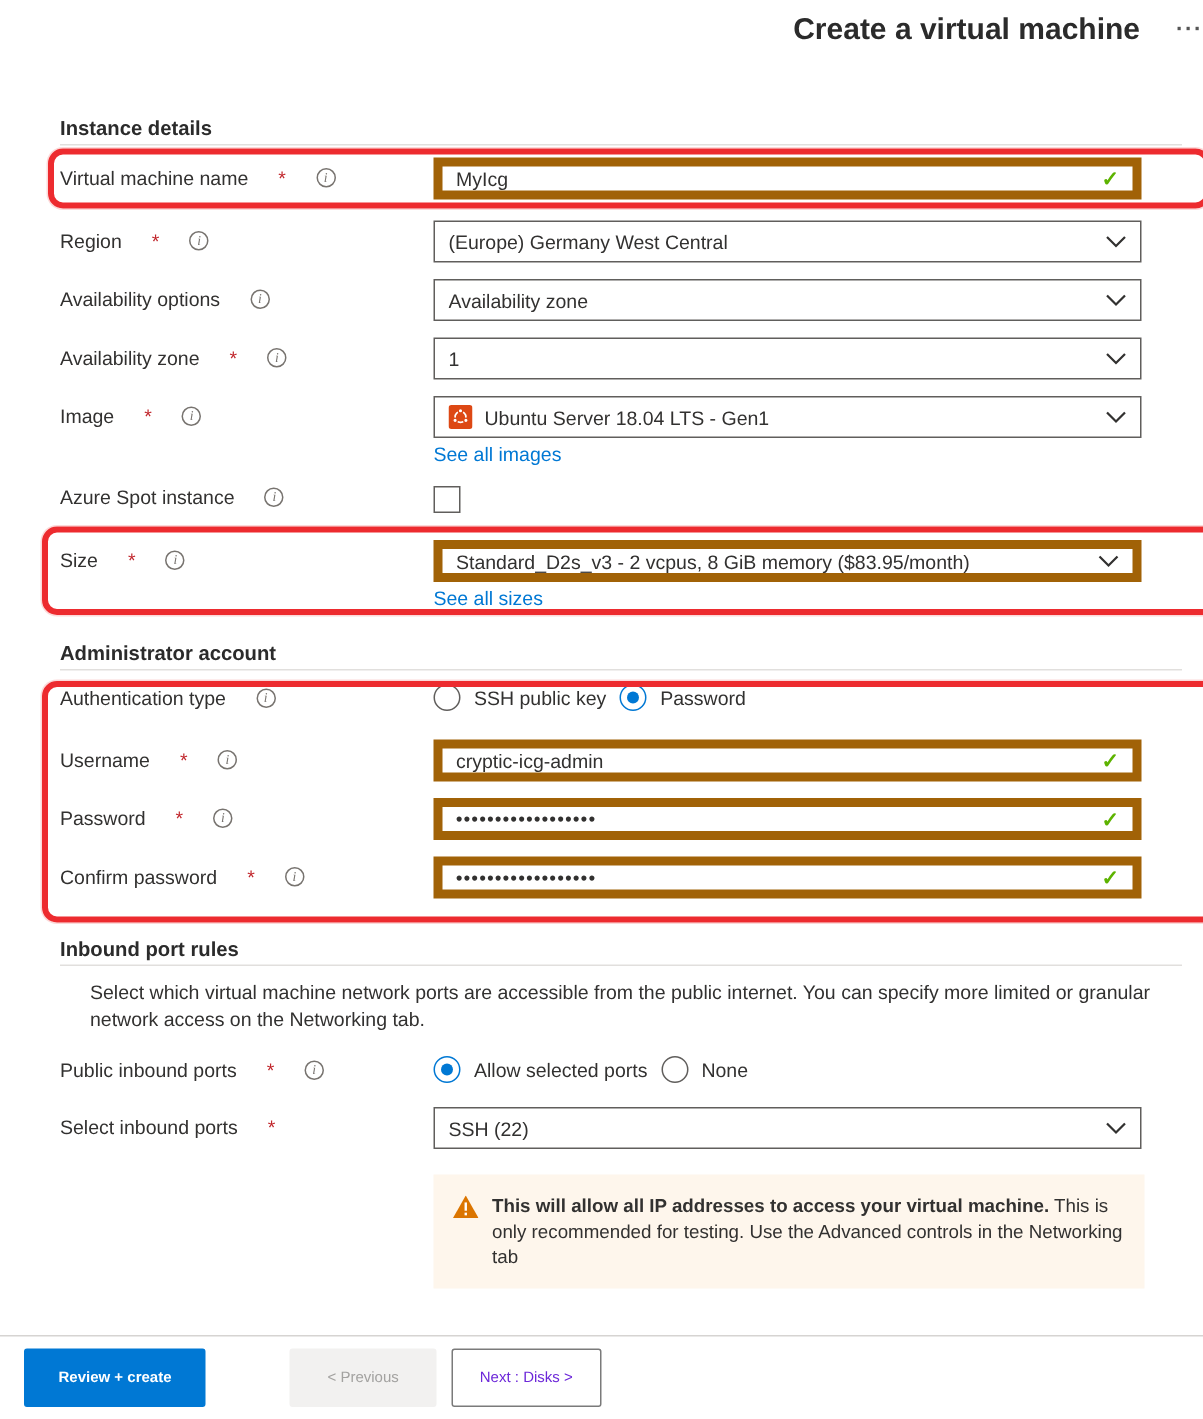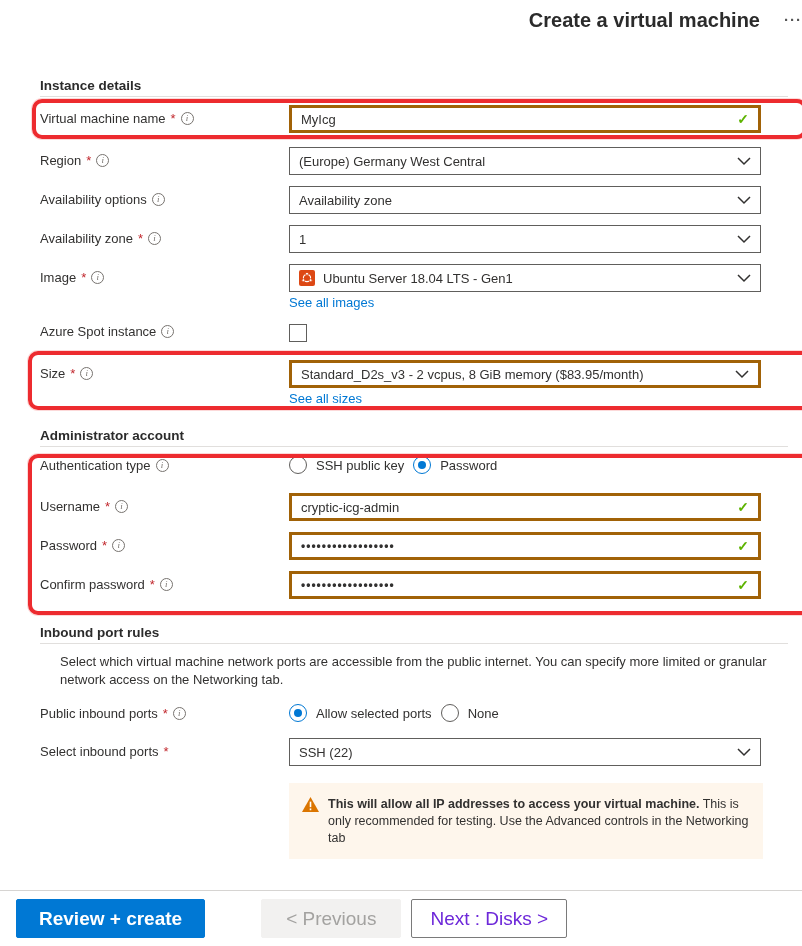--- a/index.html
+++ b/index.html
@@ -17,35 +17,35 @@
 
   .section-head {
     font-weight:700; font-size:13.5px; color:#2b2b2b;
     margin-right:14px; padding-bottom:3px; border-bottom:1px solid #E1DFDD;
   }
   .sh-instance { margin-top:46px; }
   .sh-admin    { margin-top:22px; }
   .sh-inbound  { margin-top:26px; }
 
   .row { display:flex; align-items:flex-start; }
-  .label-col { width:249px; flex:none; padding-top:6px; display:flex; align-items:center; gap:5px; }
+  .label-col { width:249px; flex:none; padding-top:6px; display:flex; align-items:center; gap:20px; }
   .label-col.no-pad { padding-top:2px; }
   .control-col { width:472px; flex:none; }
   .req { color:#C1272D; font-weight:400; }
   .info-icon {
     width:13px; height:13px; flex:none; border:1px solid #77736F; border-radius:50%;
     color:#77736F; font-size:9px; line-height:11px; text-align:center;
     font-family:"Liberation Serif", serif; font-style:italic; cursor:pointer;
   }
 
   .tb, .dd {
     height:28px; width:100%; background:#fff; border:1px solid #605E5C;
     display:flex; align-items:center; padding:0 9px; gap:8px; cursor:pointer;
   }
-  .purple { border:3px solid #a16207; }
+  .purple { border:6px solid #a16207; }
   .grow { flex:1 1 auto; white-space:nowrap; overflow:hidden; }
   .check { color:#5DB300; font-weight:700; font-size:14px; flex:none; }
   .chev { flex:none; display:block; }
   .dots { letter-spacing:1px; font-size:12px; font-weight:700; }
 
   .link { color:#0078D4; text-decoration:none; display:inline-block; margin-top:3px; cursor:pointer; }
 
   .checkbox { width:18px; height:18px; border:1px solid #605E5C; background:#fff; margin-top:2px; cursor:pointer; }
 
   .radio-group { display:flex; flex-direction:row; gap:9px; }
@@ -77,21 +77,21 @@
     display:flex; gap:9px; align-items:flex-start;
   }
   .warning-text { font-size:12.5px; line-height:17px; }
   .warning-text b { font-weight:700; }
   .warn-icon { flex:none; margin-top:1px; }
 
   .footer {
     position:absolute; left:0; right:0; bottom:0; height:56px; background:#fff;
     border-top:1px solid #D6D4D2; display:flex; align-items:center; padding-left:16px; z-index:10;
   }
-  .btn { height:39px; display:inline-flex; align-items:center; font-size:19px; cursor:pointer; border-radius:2px; }
+  .btn { height:39px; display:inline-flex; align-items:center; font-size:10px; cursor:pointer; border-radius:2px; }
   .btn-primary { background:#0078D4; color:#fff; font-weight:700; padding:0 22px; border:1px solid #0078D4; }
   .btn-prev { background:#F2F1F0; color:#A3A2A0; padding:0 24px; margin-left:56px; border:1px solid #F2F1F0; }
   .btn-next { background:#fff; color:#6d28d9; padding:0 18px; margin-left:10px; border:1px solid #7A7A7A; }
 </style>
 </head>
 <body>
 
 <div class="title-bar">
   <h1 class="page-title">Create a virtual machine</h1>
   <span class="more-menu">···</span>

